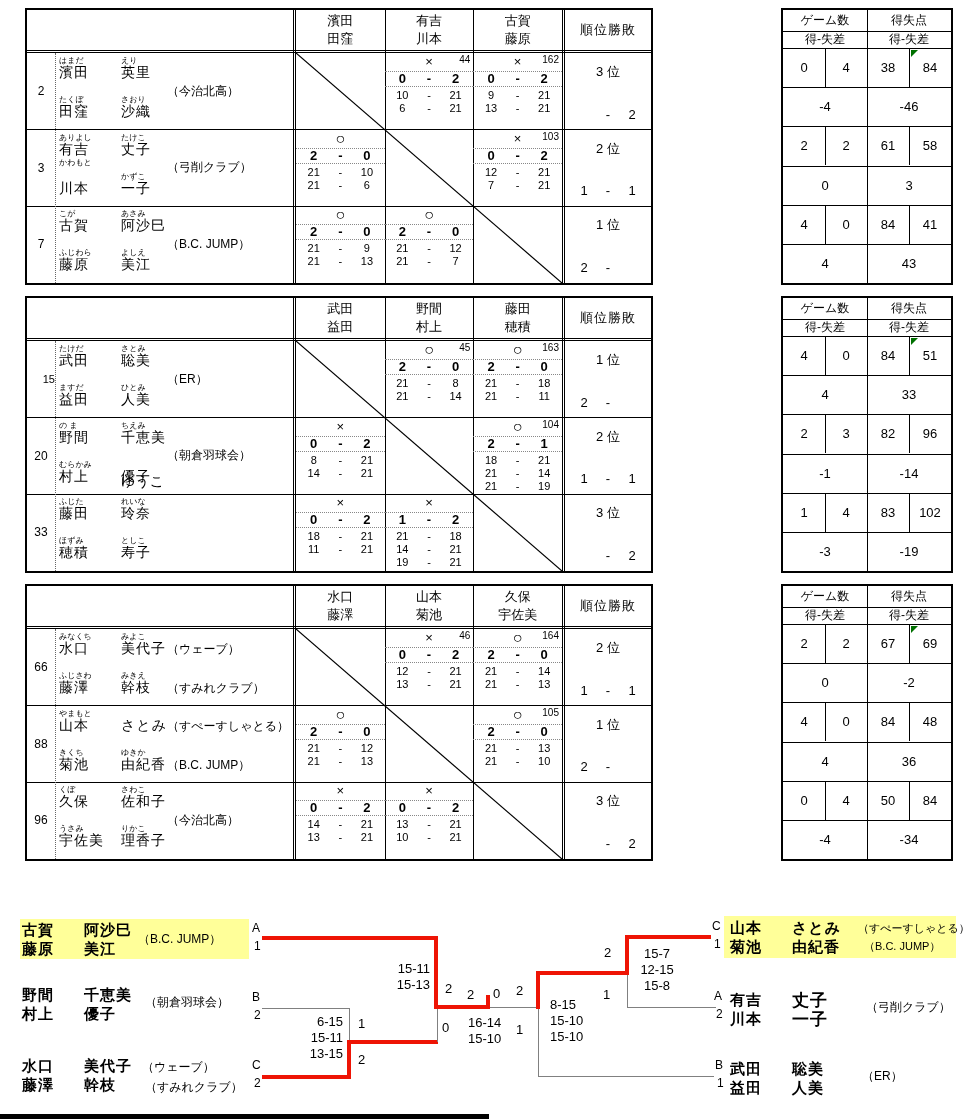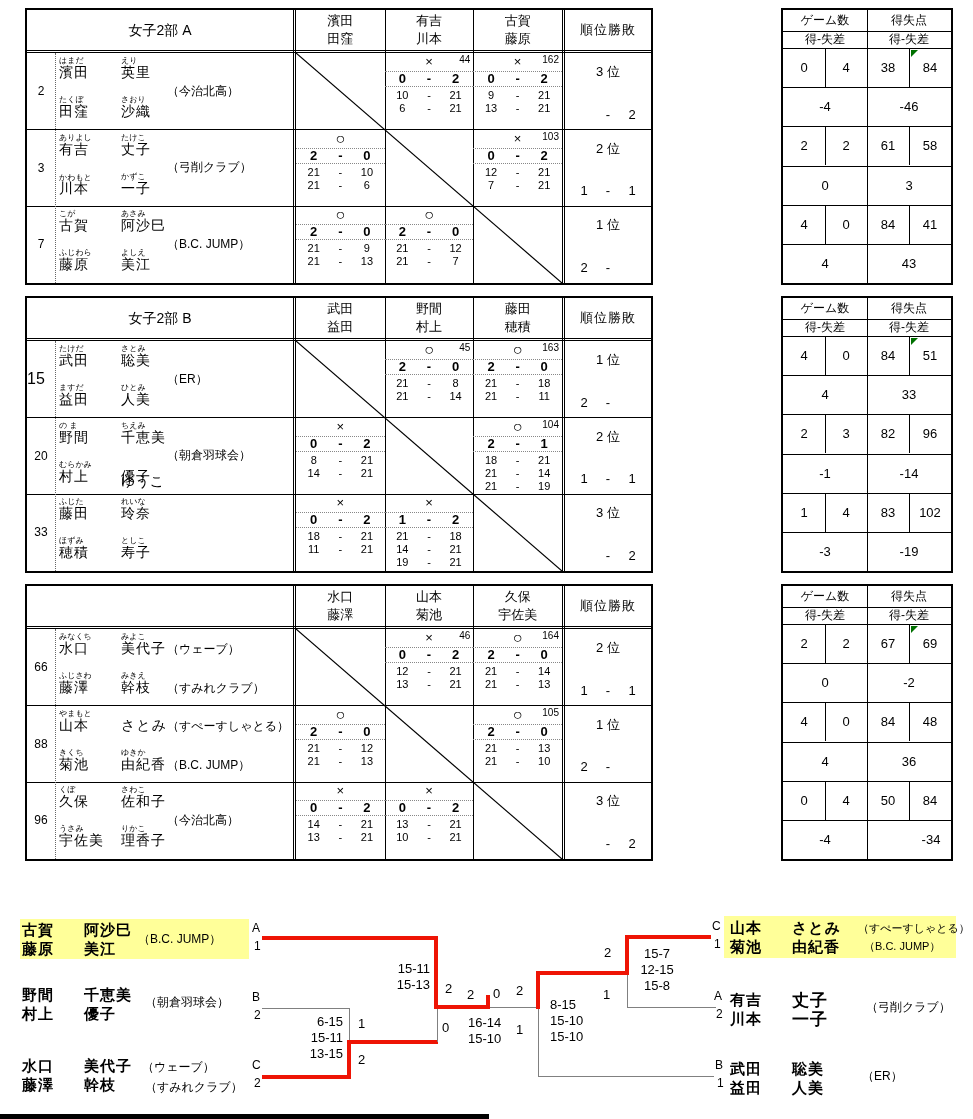--- a/index.html
+++ b/index.html
@@ -27,21 +27,20 @@
   <div id="tables" style="left:0;top:0;width:973px;height:870px;">
       <div style="position: absolute; box-sizing: border-box; left: 25px; top: 8px; width: 628px; height: 277px; border: 2px solid rgb(0, 0, 0); background: rgb(255, 255, 255);">
         <div style="position: absolute; box-sizing: border-box; left: 0px; top: 40px; width: 624px; height: 0px; border-top: 3px double rgb(0, 0, 0);"></div>
         <div style="position: absolute; box-sizing: border-box; left: 0px; top: 119px; width: 624px; height: 1px; background: rgb(0, 0, 0);"></div>
         <div style="position: absolute; box-sizing: border-box; left: 0px; top: 196px; width: 624px; height: 1px; background: rgb(0, 0, 0);"></div>
         <div style="position: absolute; box-sizing: border-box; left: 28px; top: 43px; width: 0px; height: 230px; border-left: 1px dotted rgb(102, 102, 102);"></div>
         <div style="position: absolute; box-sizing: border-box; left: 266px; top: 0px; width: 0px; height: 273px; border-left: 3px double rgb(0, 0, 0);"></div>
         <div style="position: absolute; box-sizing: border-box; left: 357.67px; top: 0px; width: 1px; height: 273px; background: rgb(0, 0, 0);"></div>
         <div style="position: absolute; box-sizing: border-box; left: 446.34px; top: 0px; width: 1px; height: 273px; background: rgb(0, 0, 0);"></div>
         <div style="position: absolute; box-sizing: border-box; left: 535px; top: 0px; width: 0px; height: 273px; border-left: 3px double rgb(0, 0, 0);"></div>
-        <div style="position: absolute; box-sizing: border-box; left: 0px; top: 0px; width: 266px; height: 40px; line-height: 40px; text-align: center; font-size: 14px;">女子2部  A</div>
         <div style="position: absolute; box-sizing: border-box; left: 269px; top: 2px; width: 88.67px; height: 18px; text-align: center; font-size: 13px;">濱田</div>
         <div style="position: absolute; box-sizing: border-box; left: 269px; top: 20px; width: 88.67px; height: 18px; text-align: center; font-size: 13px;">田窪</div>
         <div style="position: absolute; box-sizing: border-box; left: 357.67px; top: 2px; width: 88.67px; height: 18px; text-align: center; font-size: 13px;">有吉</div>
         <div style="position: absolute; box-sizing: border-box; left: 357.67px; top: 20px; width: 88.67px; height: 18px; text-align: center; font-size: 13px;">川本</div>
         <div style="position: absolute; box-sizing: border-box; left: 446.34px; top: 2px; width: 88.67px; height: 18px; text-align: center; font-size: 13px;">古賀</div>
         <div style="position: absolute; box-sizing: border-box; left: 446.34px; top: 20px; width: 88.67px; height: 18px; text-align: center; font-size: 13px;">藤原</div>
         <div style="position: absolute; box-sizing: border-box; left: 538px; top: 0px; width: 86px; height: 40px; line-height: 40px; text-align: center; font-size: 13px; letter-spacing: 1px;">順位勝敗</div>
         <div style="position: absolute; box-sizing: border-box; left: 269px; top: 43px; width: 266px; height: 230px;">
           <svg width="266" height="230" style="display:block">
             <line x1="0" y1="0" x2="266" y2="230" stroke="#000" stroke-width="1.2"></line>
@@ -101,21 +100,21 @@
             <div style="box-sizing: border-box; position: static; width: 22px; text-align: center;"></div>
             <div style="box-sizing: border-box; position: static; flex: 1 1 0%; text-align: center;">-</div>
             <div style="box-sizing: border-box; position: static; width: 22px; text-align: center;">2</div>
           </div>
         </div>
         <div style="position: absolute; box-sizing: border-box; left: 0px; top: 119.67px; width: 28px; height: 76.67px; line-height: 76.67px; text-align: center; font-size: 12px;">3</div>
         <div style="position: absolute; box-sizing: border-box; left: 32px; top: 121.67px; font-size: 8px;">ありよし</div>
         <div style="position: absolute; box-sizing: border-box; left: 94px; top: 121.67px; font-size: 8px;">たけこ</div>
         <div style="position: absolute; box-sizing: border-box; left: 32px; top: 130.67px; font-size: 14px; letter-spacing: 1px;">有吉</div>
         <div style="position: absolute; box-sizing: border-box; left: 94px; top: 130.67px; font-size: 14px; letter-spacing: 1px;">丈子</div>
-        <div style="position: absolute; box-sizing: border-box; left: 32px; top: 162px; font-size: 8px;">かわもと</div>
+        <div style="position: absolute; box-sizing: border-box; left: 32px; top: 147px; font-size: 8px;">かわもと</div>
         <div style="position: absolute; box-sizing: border-box; left: 94px; top: 160.67px; font-size: 8px;">かずこ</div>
         <div style="position: absolute; box-sizing: border-box; left: 32px; top: 169.67px; font-size: 14px; letter-spacing: 1px;">川本</div>
         <div style="position: absolute; box-sizing: border-box; left: 94px; top: 169.67px; font-size: 14px; letter-spacing: 1px;">一子</div>
         <div style="position: absolute; box-sizing: border-box; left: 140px; top: 119.67px; width: 126px; height: 76.67px; display: flex; align-items: center; font-size: 12px; white-space: nowrap;">（弓削クラブ）</div>
         <div style="position: absolute; box-sizing: border-box; left: 269px; top: 119.67px; width: 88.67px; height: 76.67px;">
           <div style="position: absolute; box-sizing: border-box; left: 0px; top: 0px; width: 100%; height: 17px; line-height: 17px; text-align: center; font-size: 16px;">○</div>
           <div style="position: absolute; box-sizing: border-box; left: 0px; top: 18px; width: 100%; height: 16px; border-top: 1px dotted rgb(136, 136, 136); border-bottom: 1px dotted rgb(136, 136, 136); display: flex; font-weight: bold; font-size: 13px; line-height: 14px;">
             <div style="box-sizing: border-box; position: static; width: 40%; text-align: center;">2</div>
             <div style="box-sizing: border-box; position: static; width: 20%; text-align: center;">-</div>
             <div style="box-sizing: border-box; position: static; width: 40%; text-align: center;">0</div>
@@ -254,34 +253,33 @@
       </div>
       <div style="position: absolute; box-sizing: border-box; left: 25px; top: 296px; width: 628px; height: 277px; border: 2px solid rgb(0, 0, 0); background: rgb(255, 255, 255);">
         <div style="position: absolute; box-sizing: border-box; left: 0px; top: 40px; width: 624px; height: 0px; border-top: 3px double rgb(0, 0, 0);"></div>
         <div style="position: absolute; box-sizing: border-box; left: 0px; top: 119px; width: 624px; height: 1px; background: rgb(0, 0, 0);"></div>
         <div style="position: absolute; box-sizing: border-box; left: 0px; top: 196px; width: 624px; height: 1px; background: rgb(0, 0, 0);"></div>
         <div style="position: absolute; box-sizing: border-box; left: 28px; top: 43px; width: 0px; height: 230px; border-left: 1px dotted rgb(102, 102, 102);"></div>
         <div style="position: absolute; box-sizing: border-box; left: 266px; top: 0px; width: 0px; height: 273px; border-left: 3px double rgb(0, 0, 0);"></div>
         <div style="position: absolute; box-sizing: border-box; left: 357.67px; top: 0px; width: 1px; height: 273px; background: rgb(0, 0, 0);"></div>
         <div style="position: absolute; box-sizing: border-box; left: 446.34px; top: 0px; width: 1px; height: 273px; background: rgb(0, 0, 0);"></div>
         <div style="position: absolute; box-sizing: border-box; left: 535px; top: 0px; width: 0px; height: 273px; border-left: 3px double rgb(0, 0, 0);"></div>
-        <div style="position: absolute; box-sizing: border-box; left: 0px; top: 0px; width: 266px; height: 40px; line-height: 40px; text-align: center; font-size: 14px;">女子2部  B</div>
         <div style="position: absolute; box-sizing: border-box; left: 269px; top: 2px; width: 88.67px; height: 18px; text-align: center; font-size: 13px;">武田</div>
         <div style="position: absolute; box-sizing: border-box; left: 269px; top: 20px; width: 88.67px; height: 18px; text-align: center; font-size: 13px;">益田</div>
         <div style="position: absolute; box-sizing: border-box; left: 357.67px; top: 2px; width: 88.67px; height: 18px; text-align: center; font-size: 13px;">野間</div>
         <div style="position: absolute; box-sizing: border-box; left: 357.67px; top: 20px; width: 88.67px; height: 18px; text-align: center; font-size: 13px;">村上</div>
         <div style="position: absolute; box-sizing: border-box; left: 446.34px; top: 2px; width: 88.67px; height: 18px; text-align: center; font-size: 13px;">藤田</div>
         <div style="position: absolute; box-sizing: border-box; left: 446.34px; top: 20px; width: 88.67px; height: 18px; text-align: center; font-size: 13px;">穂積</div>
         <div style="position: absolute; box-sizing: border-box; left: 538px; top: 0px; width: 86px; height: 40px; line-height: 40px; text-align: center; font-size: 13px; letter-spacing: 1px;">順位勝敗</div>
         <div style="position: absolute; box-sizing: border-box; left: 269px; top: 43px; width: 266px; height: 230px;">
           <svg width="266" height="230" style="display:block">
             <line x1="0" y1="0" x2="266" y2="230" stroke="#000" stroke-width="1.2"></line>
           </svg>
         </div>
-        <div style="position: absolute; box-sizing: border-box; left: 0px; top: 43px; width: 28px; height: 76.67px; line-height: 76.67px; text-align: left; font-size: 16px;">15</div>
+        <div style="position: absolute; box-sizing: border-box; left: 0px; top: 43px; width: 28px; height: 76.67px; line-height: 76.67px; text-align: right; font-size: 11px;">15</div>
         <div style="position: absolute; box-sizing: border-box; left: 32px; top: 45px; font-size: 8px;">たけだ</div>
         <div style="position: absolute; box-sizing: border-box; left: 94px; top: 45px; font-size: 8px;">さとみ</div>
         <div style="position: absolute; box-sizing: border-box; left: 32px; top: 54px; font-size: 14px; letter-spacing: 1px;">武田</div>
         <div style="position: absolute; box-sizing: border-box; left: 94px; top: 54px; font-size: 14px; letter-spacing: 1px;">聡美</div>
         <div style="position: absolute; box-sizing: border-box; left: 32px; top: 84px; font-size: 8px;">ますだ</div>
         <div style="position: absolute; box-sizing: border-box; left: 94px; top: 84px; font-size: 8px;">ひとみ</div>
         <div style="position: absolute; box-sizing: border-box; left: 32px; top: 93px; font-size: 14px; letter-spacing: 1px;">益田</div>
         <div style="position: absolute; box-sizing: border-box; left: 94px; top: 93px; font-size: 14px; letter-spacing: 1px;">人美</div>
         <div style="position: absolute; box-sizing: border-box; left: 140px; top: 43px; width: 126px; height: 76.67px; display: flex; align-items: center; font-size: 12px; white-space: nowrap;">（ER）</div>
         <div style="position: absolute; box-sizing: border-box; left: 357.67px; top: 43px; width: 88.67px; height: 76.67px;">
@@ -707,21 +705,21 @@
         <div style="position: absolute; box-sizing: border-box; left: 84px; top: 155.5px; width: 84px; height: 39.1667px; line-height: 39.1667px; text-align: center; font-size: 13px;">36</div>
         <div style="position: absolute; box-sizing: border-box; left: 0px; top: 194.667px; width: 168px; height: 1px; background: rgb(0, 0, 0);"></div>
         <div style="position: absolute; box-sizing: border-box; left: 0px; top: 233.833px; width: 168px; height: 1px; background: rgb(0, 0, 0);"></div>
         <div style="position: absolute; box-sizing: border-box; left: 42px; top: 194.667px; width: 1px; height: 39.1667px; background: rgb(0, 0, 0);"></div>
         <div style="position: absolute; box-sizing: border-box; left: 126px; top: 194.667px; width: 1px; height: 39.1667px; background: rgb(0, 0, 0);"></div>
         <div style="position: absolute; box-sizing: border-box; left: 0px; top: 194.667px; width: 42px; height: 39.1667px; line-height: 39.1667px; text-align: center; font-size: 13px;">0</div>
         <div style="position: absolute; box-sizing: border-box; left: 42px; top: 194.667px; width: 42px; height: 39.1667px; line-height: 39.1667px; text-align: center; font-size: 13px;">4</div>
         <div style="position: absolute; box-sizing: border-box; left: 84px; top: 194.667px; width: 42px; height: 39.1667px; line-height: 39.1667px; text-align: center; font-size: 13px;">50</div>
         <div style="position: absolute; box-sizing: border-box; left: 126px; top: 194.667px; width: 42px; height: 39.1667px; line-height: 39.1667px; text-align: center; font-size: 13px;">84</div>
         <div style="position: absolute; box-sizing: border-box; left: 0px; top: 233.833px; width: 84px; height: 39.1667px; line-height: 39.1667px; text-align: center; font-size: 13px;">-4</div>
-        <div style="position: absolute; box-sizing: border-box; left: 84px; top: 233.833px; width: 84px; height: 39.1667px; line-height: 39.1667px; text-align: center; font-size: 13px; margin-left: 22px;">-34</div>
+        <div style="position: absolute; box-sizing: border-box; left: 84px; top: 233.833px; width: 84px; height: 39.1667px; line-height: 39.1667px; text-align: center; font-size: 13px;">-34</div>
       </div>
     </div>
 
   <div id="bracket" style="left:0;top:860px;width:973px;height:259px;">
 
 
     <div class="red" style="left:262px;top:76px;width:176px;height:4px;"></div>
     <div class="red" style="left:434px;top:76px;width:4px;height:73px;"></div>
     <div class="red" style="left:434px;top:145px;width:56px;height:4px;"></div>
     <div class="red" style="left:486px;top:135px;width:4px;height:11px;"></div>

